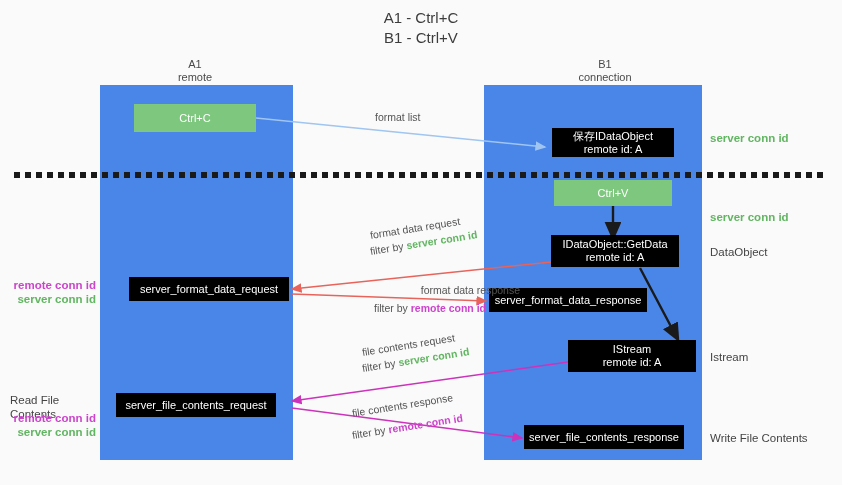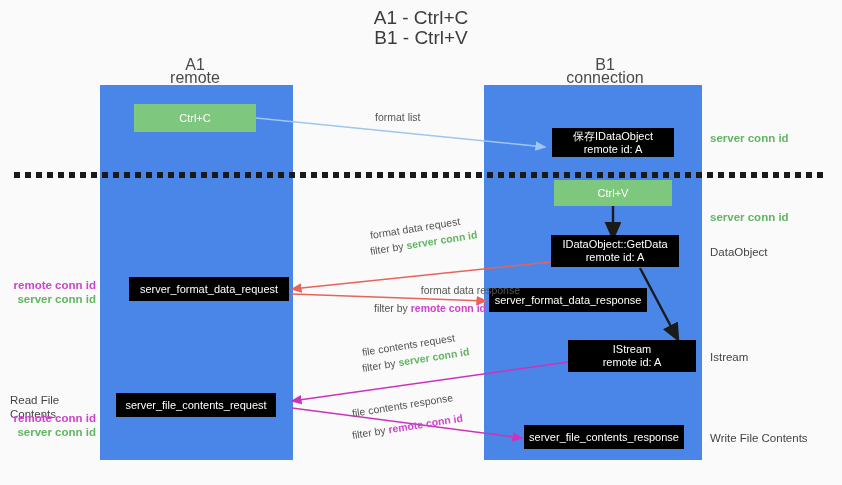--- a/index.html
+++ b/index.html
@@ -14,29 +14,29 @@
     overflow: hidden;
   }
   #stage { position: absolute; inset: 0; }
 
   .abs { position: absolute; }
 
   
   .title {
     left: 0; top: 8px; width: 842px;
     text-align: center;
-    font-size: 19px;
+    font-size: 15px;
     line-height: 20px;
     color: #3c3c3c;
   }
 
   
   .col-head {
     text-align: center;
-    font-size: 16px;
+    font-size: 11px;
     line-height: 13px;
     color: #4a4a4a;
   }
 
   
   .lane {
     background: #4a86e8;
   }
 
   

